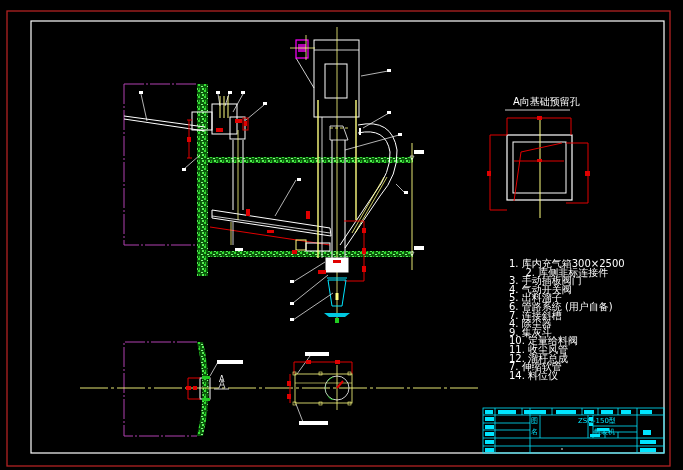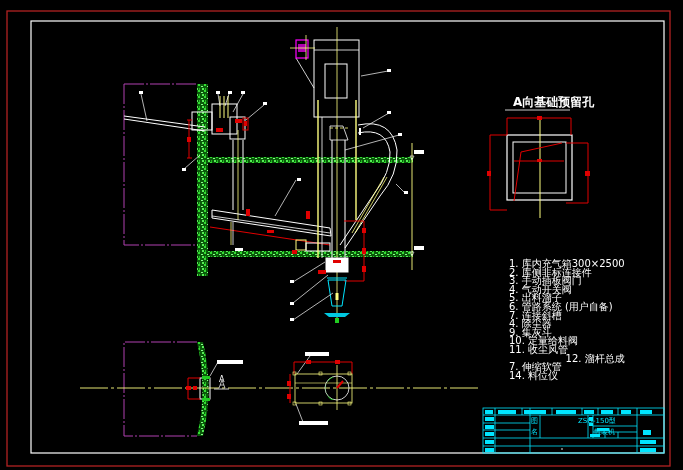--- a/index.html
+++ b/index.html
@@ -239,36 +239,36 @@
     <rect x="589" y="423" width="4" height="3"></rect>
     <rect x="597" y="428" width="12" height="3"></rect>
     <rect x="590" y="434" width="10" height="3"></rect>
     <rect x="643" y="430" width="8" height="5"></rect>
     <rect x="640" y="440" width="16" height="4"></rect>
     <rect x="640" y="448" width="16" height="4"></rect>
   </g>
   <circle cx="562" cy="449" r="0.8" fill="#fff"></circle>
 </svg>
 
-<div class="lbl" style="left:513px;top:98px;font-size:12px;font-weight:bold;">A向基础预留孔</div>
+<div class="lbl" style="left:513px;top:98px;font-size:10px;">A向基础预留孔</div>
 <div class="lbl" style="left:219px;top:376px;font-size:8px;">A</div>
 
 <div style="position:absolute;left:509px;top:260px;">
   <div class="lbl" style="position:relative;">1.  库内充气箱300×2500</div>
-  <div class="lbl" style="position:relative;">2.  库侧非标连接件</div>
+  <div class="lbl" style="position:relative;text-align:center;">2.  库侧非标连接件</div>
   <div class="lbl" style="position:relative;">3.  手动插板阀门</div>
   <div class="lbl" style="position:relative;">4.  气动开关阀</div>
   <div class="lbl" style="position:relative;">5.  出料溜子</div>
   <div class="lbl" style="position:relative;">6.  管路系统    (用户自备)</div>
   <div class="lbl" style="position:relative;">7.  连接斜槽</div>
   <div class="lbl" style="position:relative;">4.  除尘器</div>
   <div class="lbl" style="position:relative;">9.  集灰斗</div>
   <div class="lbl" style="position:relative;">10.  定量给料阀</div>
   <div class="lbl" style="position:relative;">11.  收尘风管</div>
-  <div class="lbl" style="position:relative;text-align:right;">12.  溜杆总成</div>
+  <div class="lbl" style="position:relative;">12.  溜杆总成</div>
   <div class="lbl" style="position:relative;">7.  伸缩软管</div>
   <div class="lbl" style="position:relative;">14.  料位仪</div>
 </div>
 
 <div class="tb" style="left:531px;top:417px;">图</div>
 <div class="tb" style="left:531px;top:428px;">名</div>
 <div class="tb" style="left:546px;top:417px;margin-left:32px;">ZSQ-150型</div>
 <div class="tb" style="left:546px;top:428px;margin-left:48px;">散装机</div>
 
 </body></html>

